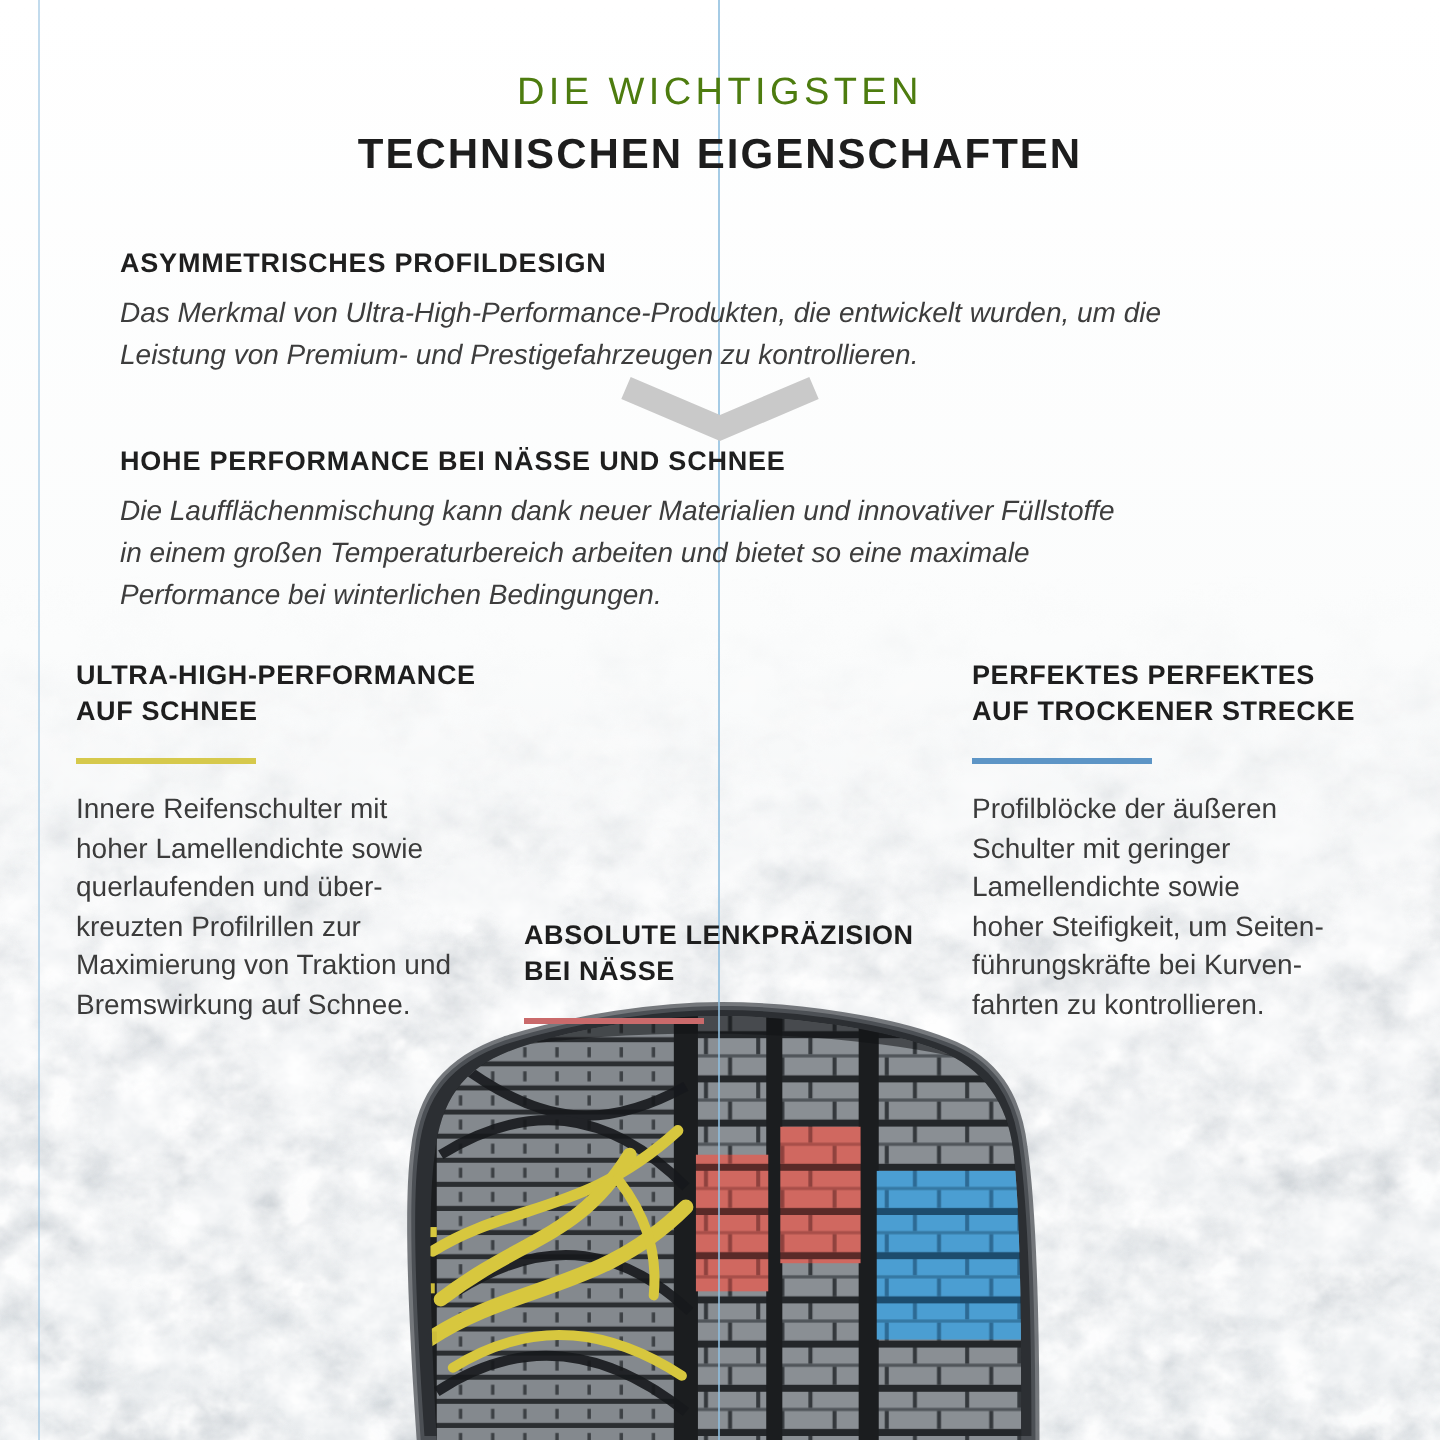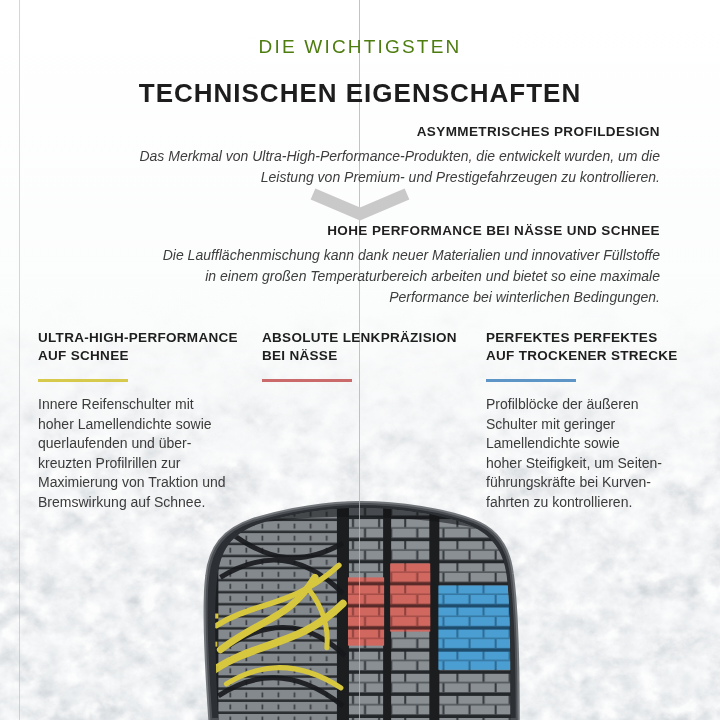--- a/index.html
+++ b/index.html
@@ -12,29 +12,29 @@
   
   .snow-svg{position:absolute;left:0;top:0;z-index:0;}
   
   .guide-line{position:absolute;top:0;bottom:0;width:1px;z-index:5;}
   .guide-line.left{left:19px;opacity:.55;}
   .guide-line.center{left:359px;opacity:.8;}
   
   .txt{position:absolute;z-index:6;}
   .title{left:0;right:0;top:36px;text-align:center;color:#1d1d1d;}
   .title .l1{font-size:19px;font-weight:400;letter-spacing:2.2px;color:#4d7c0f;}
-  .title .l2{font-size:26px;font-weight:700;letter-spacing:1px;margin-top:20px;}
-  .center-sec{left:60px;right:60px;text-align:right;}
+  .title .l2{font-size:21px;font-weight:700;letter-spacing:1px;margin-top:8px;}
+  .center-sec{left:60px;right:60px;text-align:left;}
   .sec-head{font-size:13.5px;font-weight:700;letter-spacing:.4px;color:#1f1f1f;}
   .sec-body{font-size:14px;color:#3d3d3d;line-height:21px;margin-top:7px;white-space:pre-line;font-style:italic;}
   .sec1{top:124px;}
   .sec2{top:223px;}
   .chevron-wrap{left:308px;top:186px;width:104px;height:38px;text-align:center;}
   
-  .features{left:38px;top:329px;width:650px;display:flex;gap:24px;}
+  .features{left:38px;top:329px;width:650px;display:flex;gap:24px;align-items:flex-end;}
   .feature{width:200px;}
   .feat-head{font-size:13.5px;font-weight:700;letter-spacing:.3px;line-height:18px;color:#1e1e1e;}
   .feat-rule{width:90px;height:3px;margin-top:14px;}
   .feat-body{font-size:14px;color:#3b3b3b;line-height:19.5px;margin-top:13px;white-space:pre-line;}
   
   .tire-svg{position:absolute;left:189px;top:497px;z-index:3;}
 </style>
 </head>
 <body>
 

